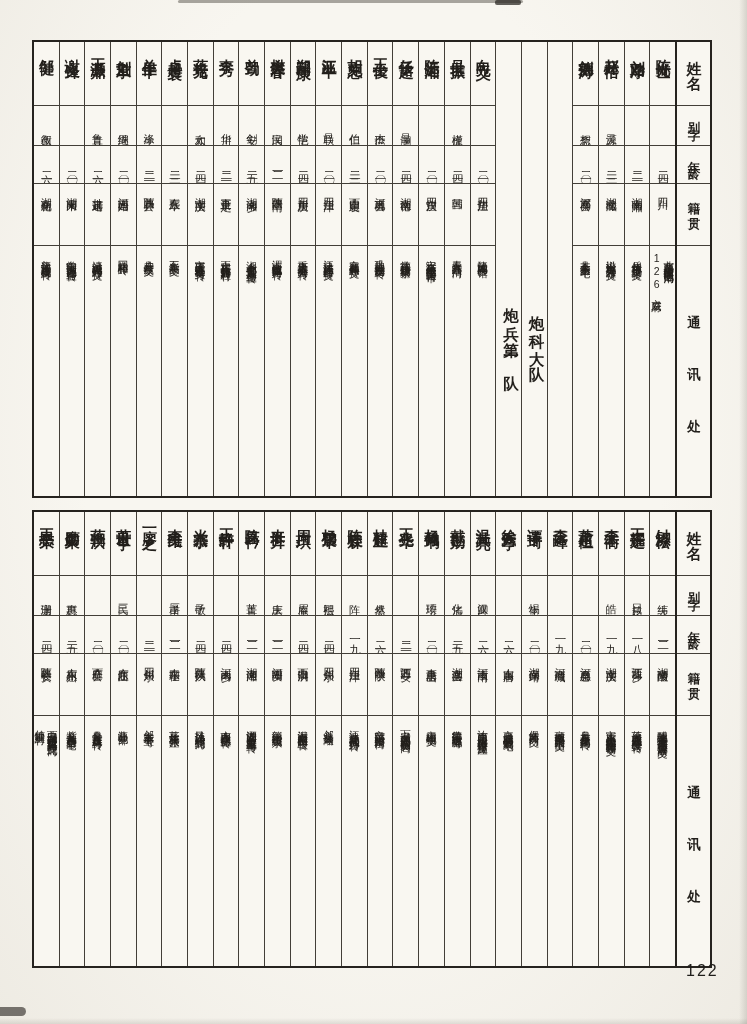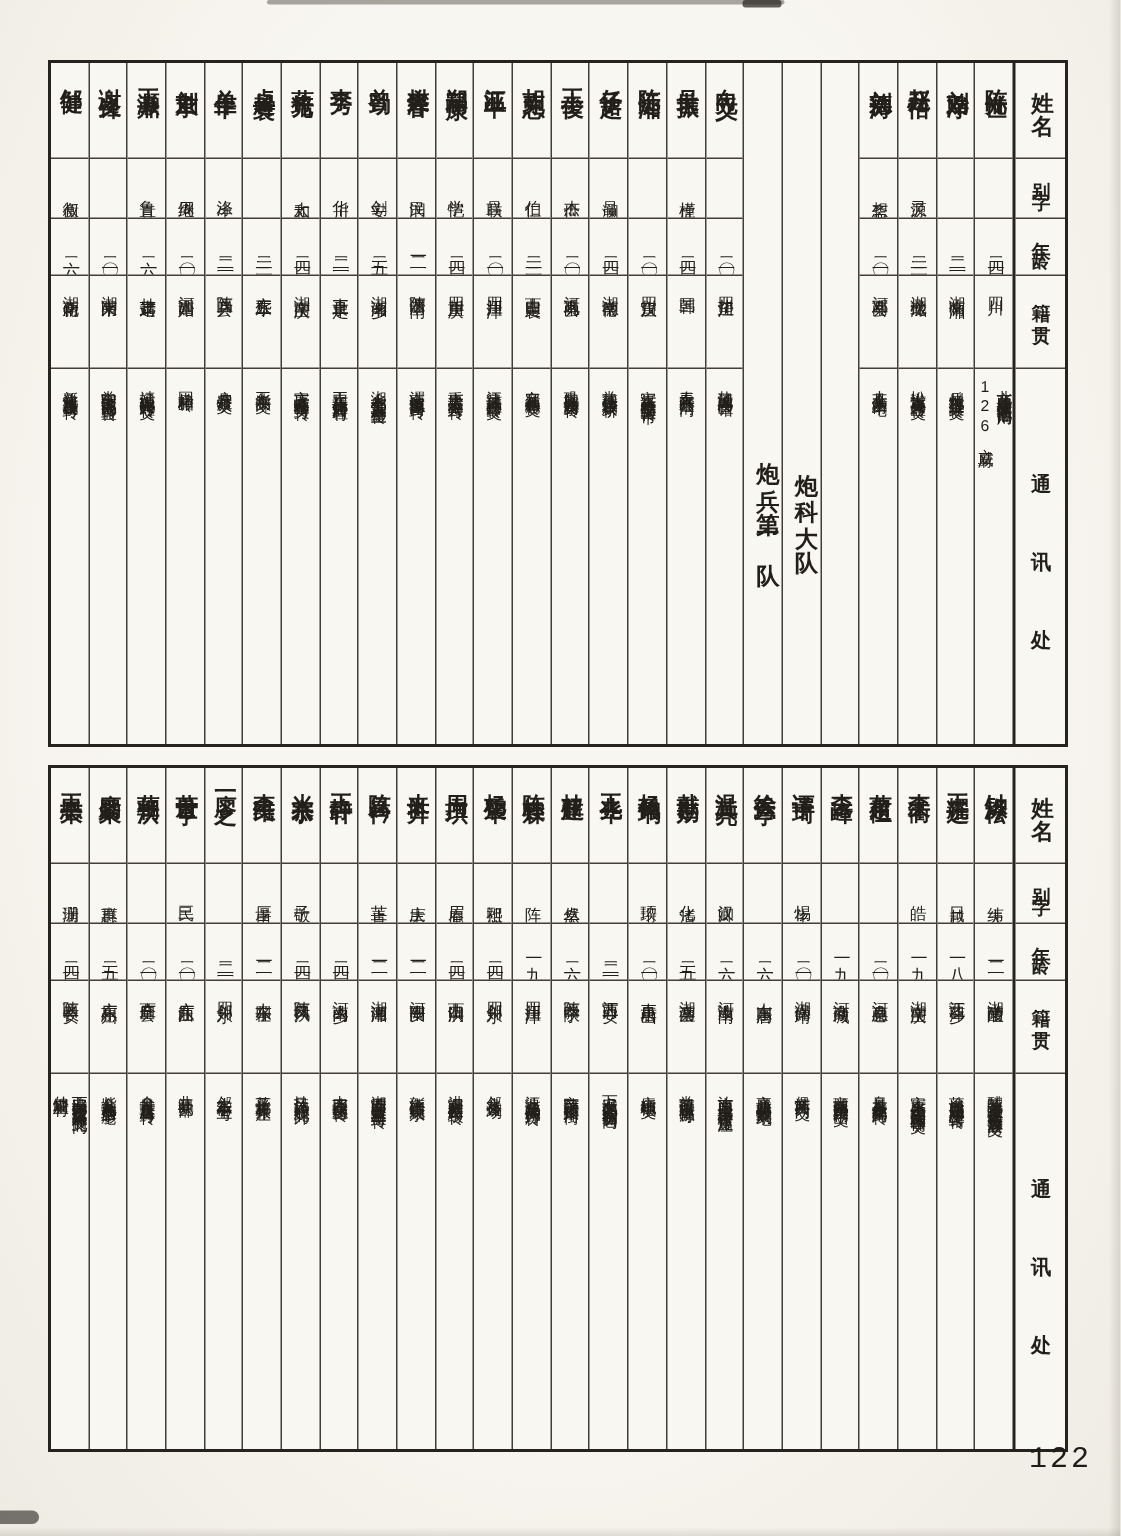--- a/index.html
+++ b/index.html
@@ -55,22 +55,22 @@
   .sec{
     writing-mode:vertical-rl;text-orientation:upright;
     display:flex;align-items:center;justify-content:flex-start;
     padding-top:138px;box-sizing:border-box;
   }
   .sec .sec-label{font-size:15.5px;font-weight:700;letter-spacing:17px;}
   .spacer{}
   
   .page-number{
     position:absolute;left:686px;top:962px;
-    font-family:Liberation Mono, monospace;
-    font-size:20px;letter-spacing:2px;color:#1e1c19;
+    font-family:Liberation Sans, sans-serif;
+    font-size:16px;letter-spacing:2px;color:#1e1c19;
   }
   
   .art{position:absolute;}
   .art-top{top:0;left:178px;width:345px;height:3px;background:#55514a;opacity:.5;border-radius:2px;}
   .art-top2{top:0;left:495px;width:26px;height:5px;background:#2e2b27;opacity:.75;border-radius:2px;}
   .art-bl{bottom:8px;left:0;width:26px;height:9px;background:#33302b;opacity:.65;border-radius:0 5px 5px 0;}
   .art-right{right:0;top:0;width:8px;height:100%;background:linear-gradient(to right,rgba(0,0,0,0),rgba(90,85,75,.18));}
   .art-bottom{left:0;bottom:0;width:100%;height:6px;background:linear-gradient(to bottom,rgba(0,0,0,0),rgba(90,85,75,.15));}
 </style>
 </head>

